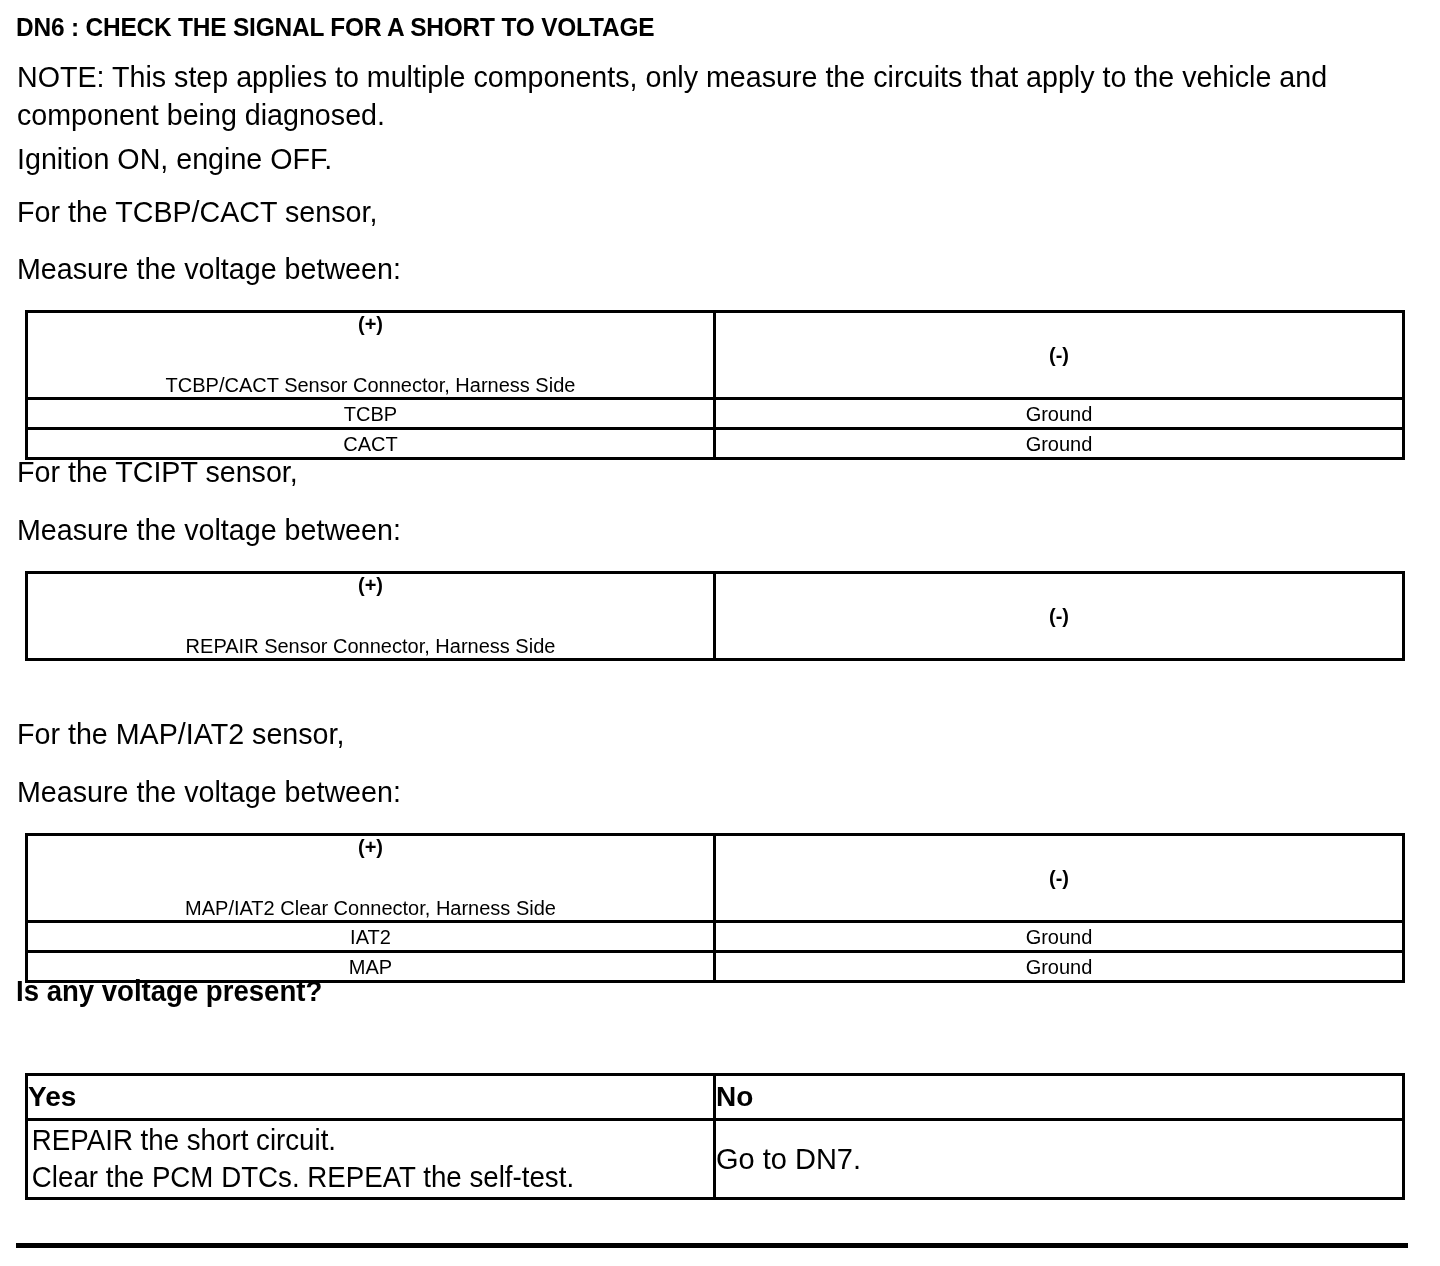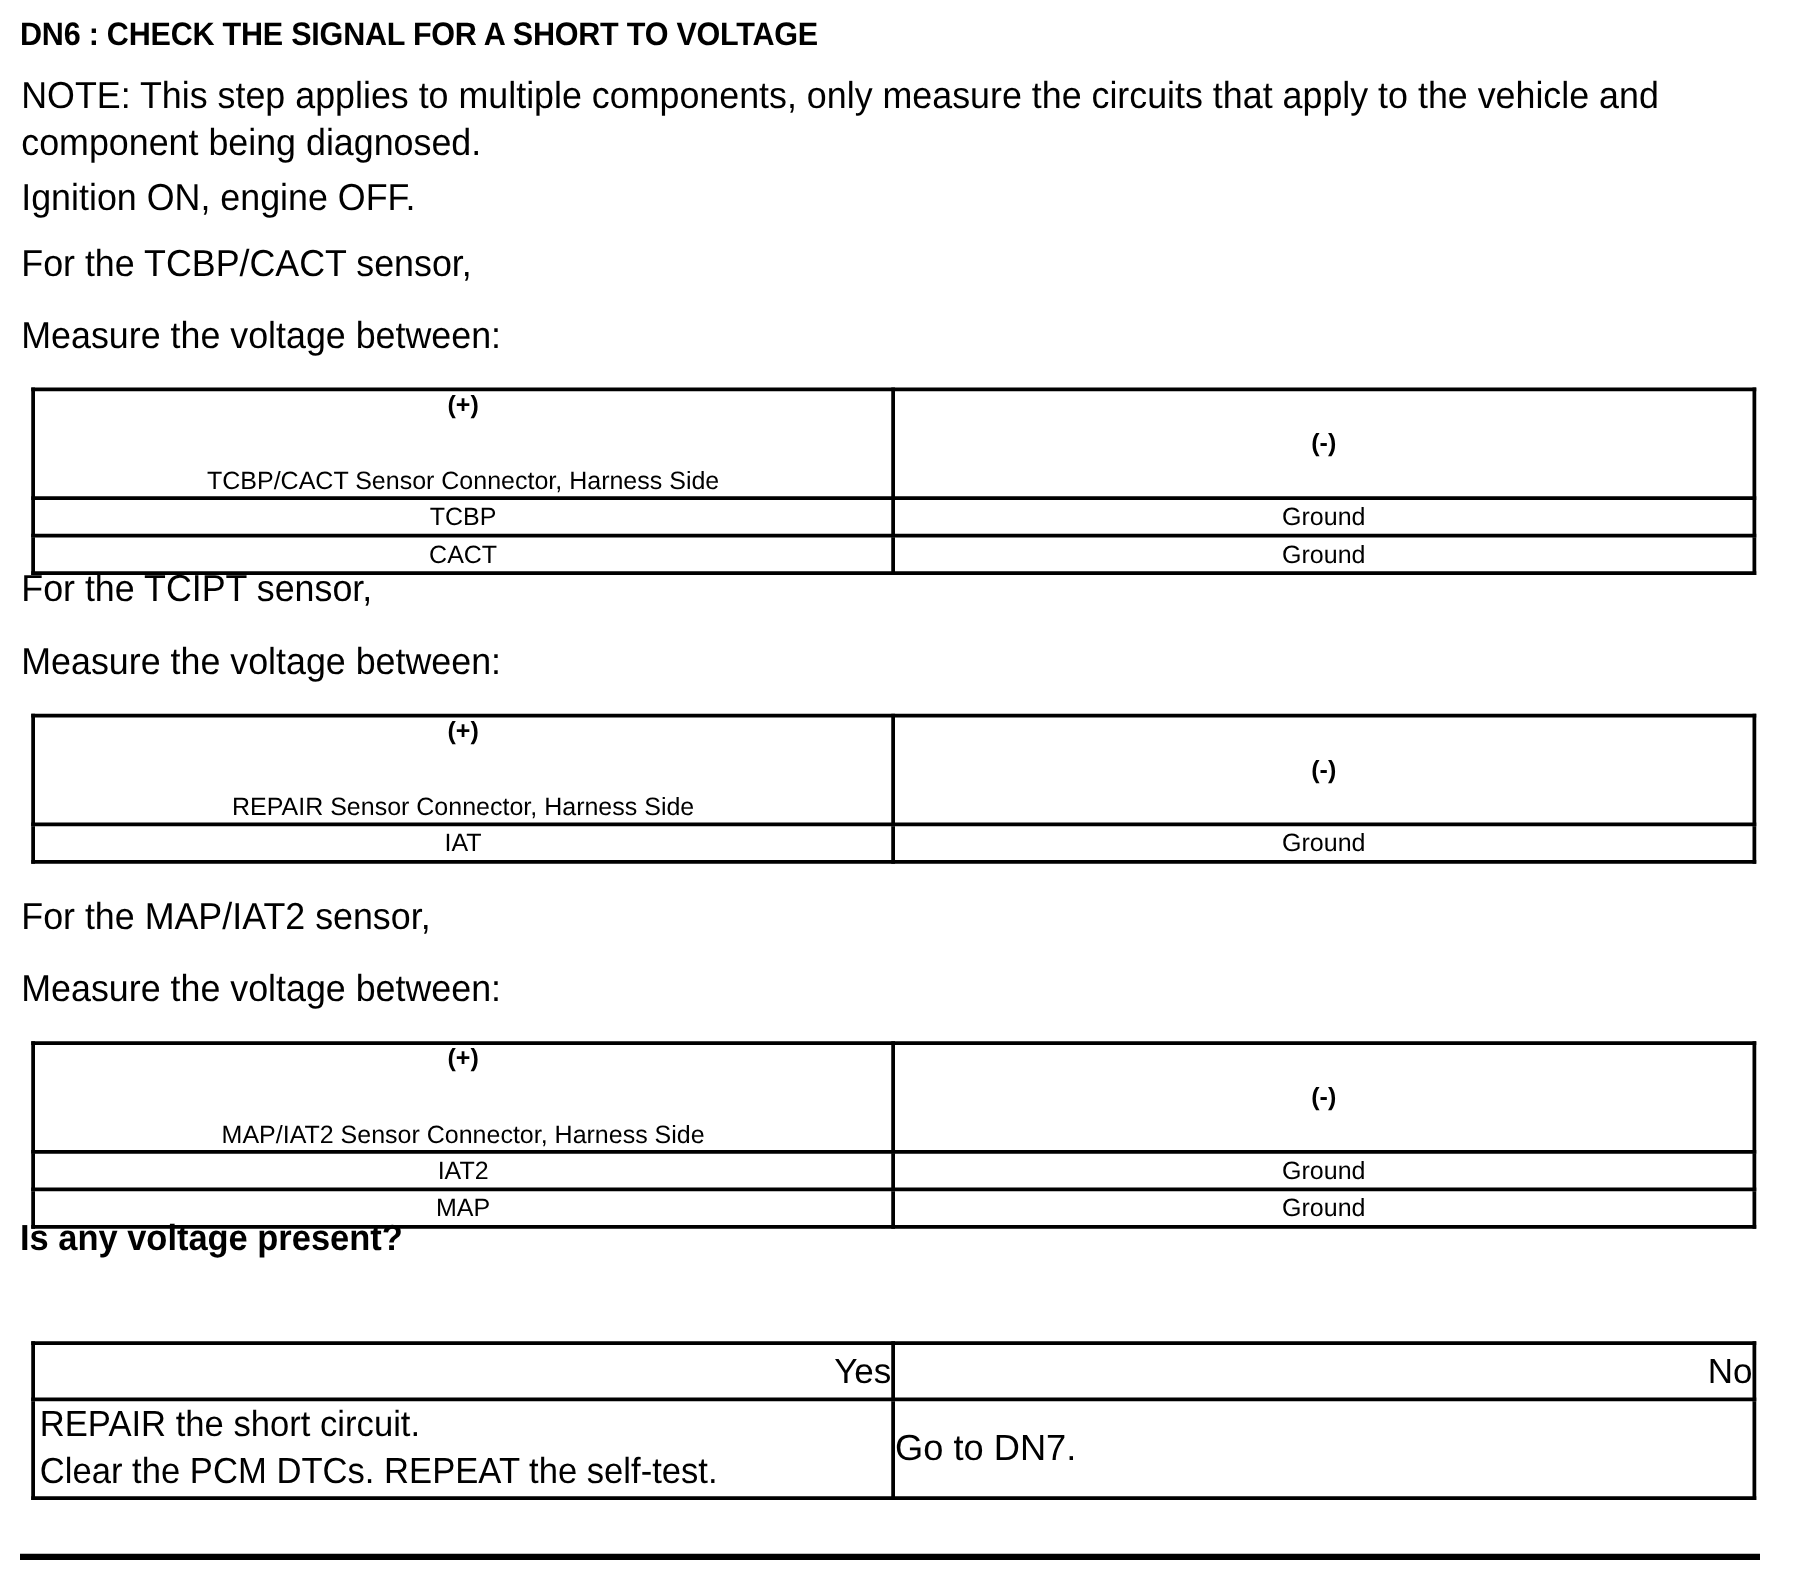--- a/index.html
+++ b/index.html
@@ -118,22 +118,22 @@
   .decision-table td {
     border: 3px solid #000000;
     padding: 0;
     vertical-align: middle;
   }
   .decision-table .col-yes { width: 685px; }
   .decision-table .col-no  { width: 686px; }
 
   .decision-table tr.dec-head td {
     height: 42px;
-    text-align: right;
-    font-weight: normal;
+    text-align: left;
+    font-weight: bold;
     font-size: 28px;
   }
   .decision-table tr.dec-body td {
     height: 76px;
   }
 
   .yes-body {
     text-align: left;
     padding-left: 4px;
     line-height: 37px;
@@ -201,37 +201,33 @@
     <tbody>
         <tr class="head-row">
       <td class="col-pos">
         <span class="hdr-sign">(+)</span>
         <span class="hdr-desc">REPAIR Sensor Connector, Harness Side</span>
       </td>
       <td class="col-neg">
         <span class="hdr-sign">(-)</span>
       </td>
     </tr>
-    <tr class="data-row">
-      <td class="col-pos">IAT</td>
-      <td class="col-neg">Ground</td>
-    </tr>
   </tbody>
     </table>
 
   <div class="line line-sensor-3">For the MAP/IAT2 sensor,</div>
 
   <div class="line line-measure-3">Measure the voltage between:</div>
 
   <table class="meas-table t3">
     <tbody>
         <tr class="head-row">
       <td class="col-pos">
         <span class="hdr-sign">(+)</span>
-        <span class="hdr-desc">MAP/IAT2 Sensor Connector, Harness Side</span>
+        <span class="hdr-desc">MAP/IAT2 Clear Connector, Harness Side</span>
       </td>
       <td class="col-neg">
         <span class="hdr-sign">(-)</span>
       </td>
     </tr>
     <tr class="data-row">
       <td class="col-pos">IAT2</td>
       <td class="col-neg">Ground</td>
     </tr>
     <tr class="data-row">

